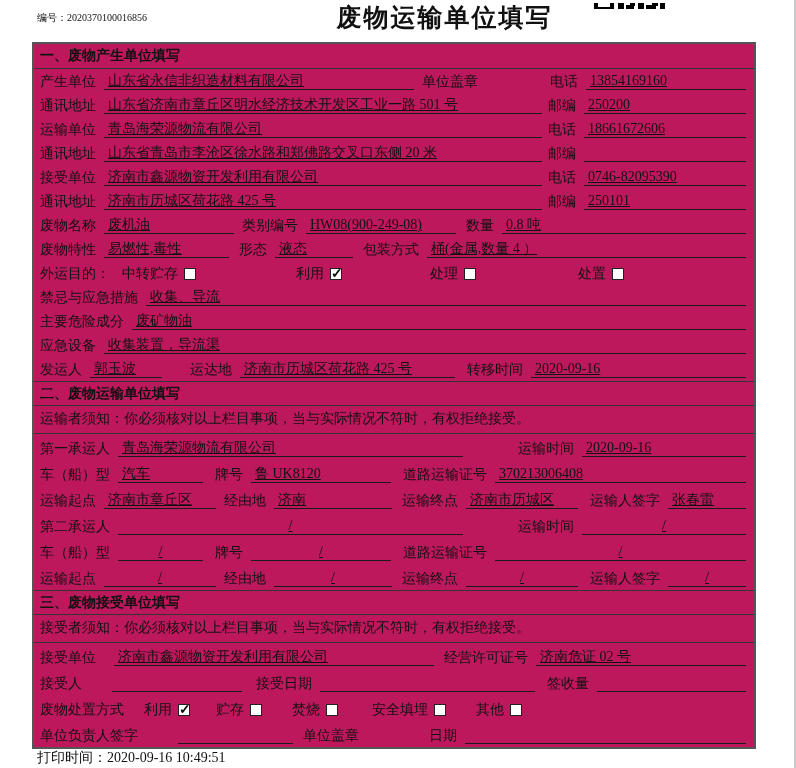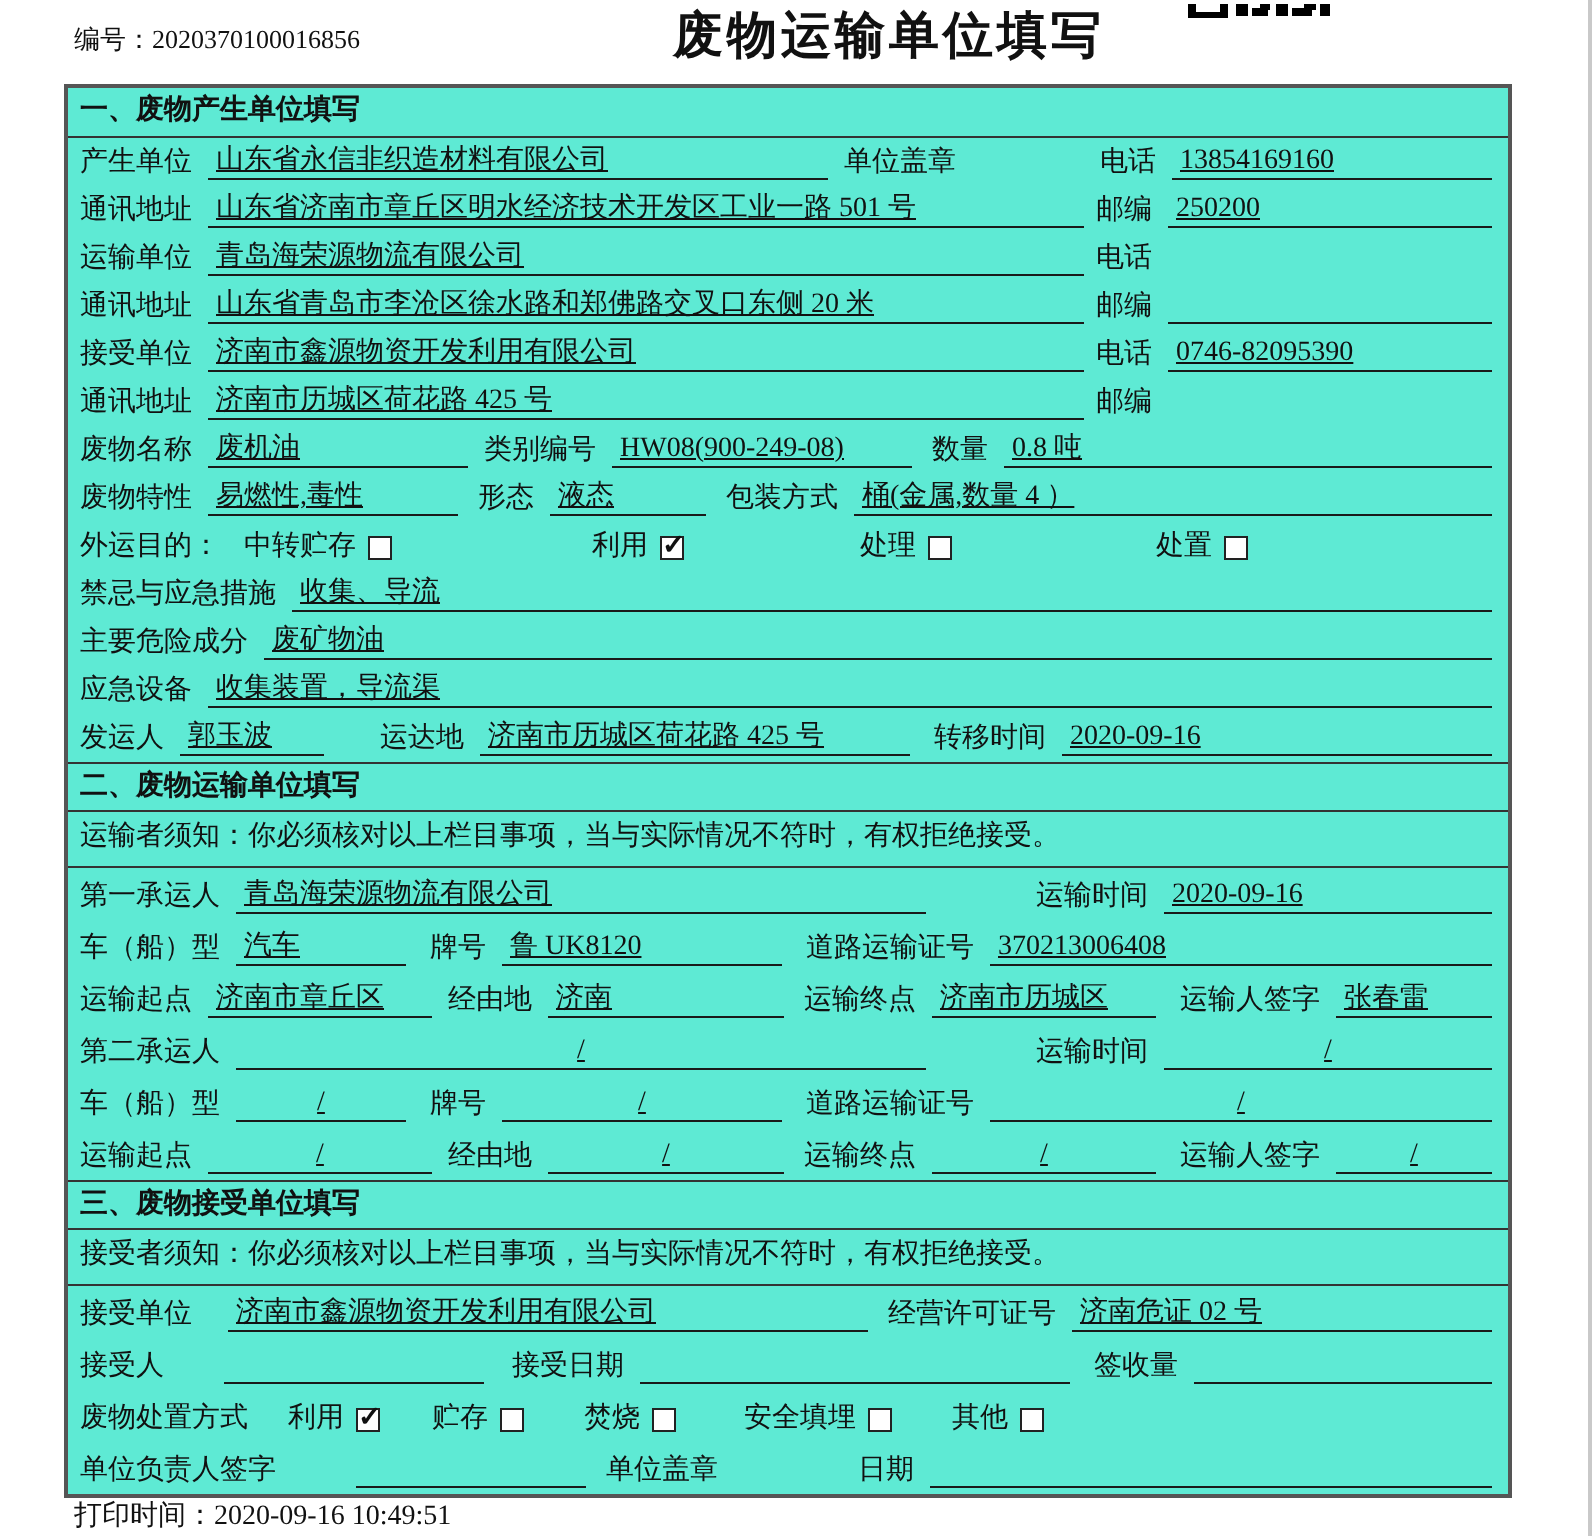--- a/index.html
+++ b/index.html
@@ -6,27 +6,27 @@
   html,body { margin:0; padding:0; }
   body {
     width:796px; height:768px; background:#ffffff; color:#111;
     font-family:"Liberation Serif","DejaVu Serif",serif; font-size:14px;
     position:relative; overflow:hidden;
   }
   .page { position:absolute; inset:0; border-right:2px solid #c9c9c9; background:#fff; }
 
   
   .hdr { position:relative; height:42px; }
-  .num-line { position:absolute; left:37px; top:11px; font-size:13px; white-space:nowrap; }
+  .num-line { position:absolute; left:37px; top:11px; font-size:10px; white-space:nowrap; }
   .doc-title { position:absolute; left:95px; right:0; top:1px; text-align:center;
     font-size:25px; font-weight:bold; letter-spacing:2px; white-space:nowrap; }
   .qr { position:absolute; left:594px; top:0; width:72px; height:9px; overflow:hidden; }
 
   
-  .form { position:absolute; left:32px; top:42px; width:724px; border:2px solid #555; background:#5eead4; }
+  .form { position:absolute; left:32px; top:42px; width:724px; border:2px solid #555; background:#be185d; }
   .sec-h { height:25px; line-height:23px; padding:0 6px; font-weight:bold; font-size:14px;
     border-bottom:1px solid #333; white-space:nowrap; }
   .sec-h.mid { border-top:1px solid #333; }
   .note { height:28px; line-height:26px; padding:0 6px; border-bottom:1px solid #333; white-space:nowrap; }
 
   .frow { display:flex; align-items:flex-end; padding:0 6px 3px 6px; }
   .s1 .frow { height:24px; }
   .s2 .frow, .s3 .frow { height:26px; }
 
   .lbl { white-space:nowrap; flex-shrink:0; line-height:17px; }
@@ -82,40 +82,42 @@
         <span class="lbl">通讯地址</span>
         <span class="val" style="width:438px">山东省济南市章丘区明水经济技术开发区工业一路 501 号</span>
         <span class="lbl" style="margin-left:6px">邮编</span>
         <span class="val fill">250200</span>
       </div>
 
       <div class="frow">
         <span class="lbl">运输单位</span>
         <span class="val" style="width:438px">青岛海荣源物流有限公司</span>
         <span class="lbl" style="margin-left:6px">电话</span>
+        <span class="val fill">18661672606</span>
       </div>
 
       <div class="frow">
         <span class="lbl">通讯地址</span>
         <span class="val" style="width:438px">山东省青岛市李沧区徐水路和郑佛路交叉口东侧 20 米</span>
         <span class="lbl" style="margin-left:6px">邮编</span>
         <span class="val fill"></span>
       </div>
 
       <div class="frow">
         <span class="lbl">接受单位</span>
         <span class="val" style="width:438px">济南市鑫源物资开发利用有限公司</span>
         <span class="lbl" style="margin-left:6px">电话</span>
         <span class="val fill">0746-82095390</span>
       </div>
 
       <div class="frow">
         <span class="lbl">通讯地址</span>
         <span class="val" style="width:438px">济南市历城区荷花路 425 号</span>
         <span class="lbl" style="margin-left:6px">邮编</span>
+        <span class="val fill">250101</span>
       </div>
 
       <div class="frow">
         <span class="lbl">废物名称</span>
         <span class="val" style="width:130px">废机油</span>
         <span class="lbl" style="margin-left:8px">类别编号</span>
         <span class="val" style="width:150px">HW08(900-249-08)</span>
         <span class="lbl" style="margin-left:10px">数量</span>
         <span class="val fill">0.8 吨</span>
       </div>

